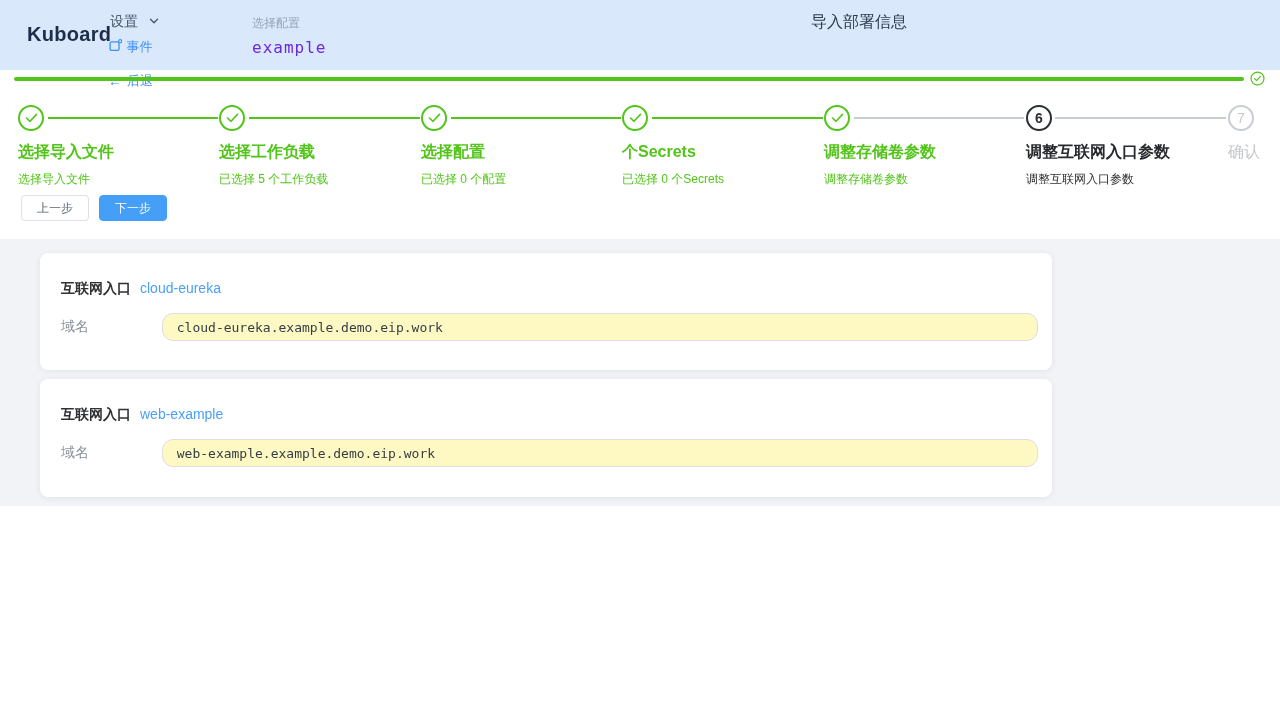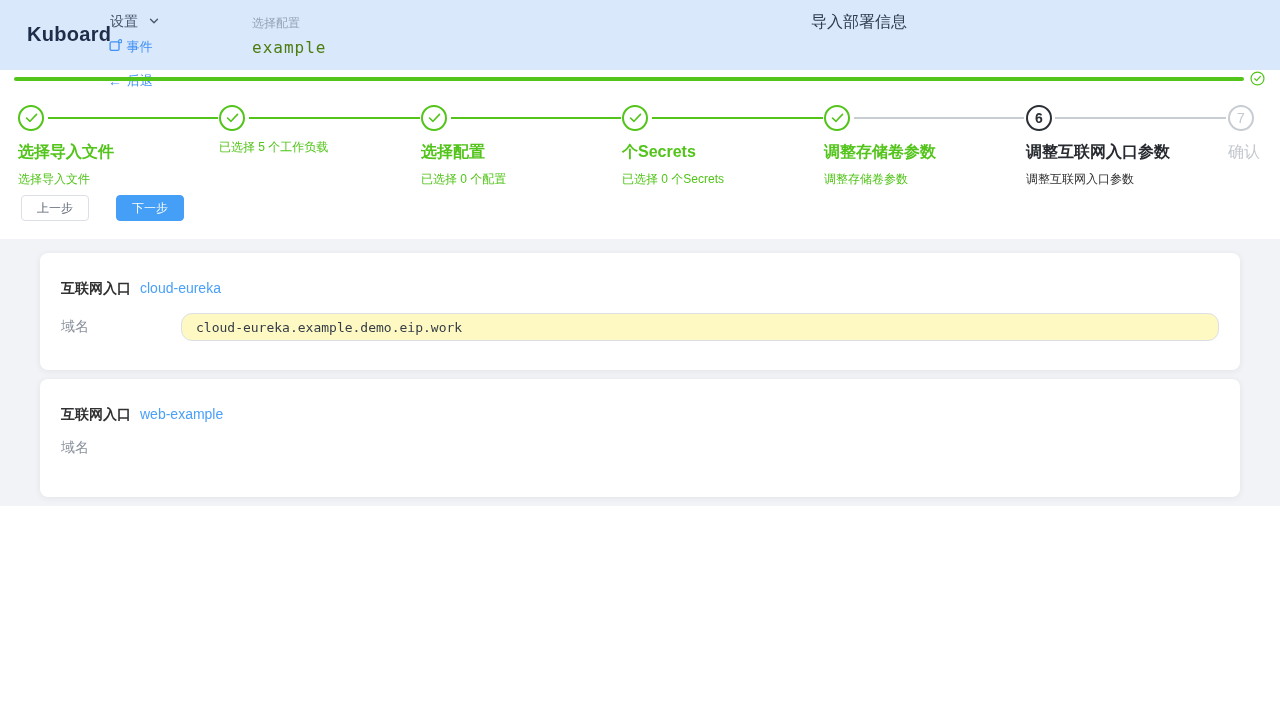--- a/index.html
+++ b/index.html
@@ -31,21 +31,21 @@
     position:absolute; left:108px; top:38px;
     display:flex; align-items:center; gap:16px;
     font-size:13px; color:#3f90f7;flex-direction:column;
   }
   .hdr-link { display:flex; align-items:center; gap:5px; cursor:pointer; }
   .back-arrow { font-size:14px; line-height:1; }
   .namespace-box { position:absolute; left:252px; top:15px; }
   .ns-label { font-size:12px; color:#96a3b8; }
   .ns-value {
     margin-top:6px; font-size:16px; letter-spacing:1px;
-    font-family:"DejaVu Sans Mono", monospace; color:#4d7c0f;
+    font-family:"DejaVu Sans Mono", monospace; color:#6d28d9;
   }
   .page-title {
     position:absolute; left:811px; top:12px;
     font-size:16px; color:#2c3b4f;
   }
 
   
   .progress-bar {
     position:absolute; top:77px; left:14px; width:1230px; height:4px;
     background:#52c41a; border-radius:2px;
@@ -69,36 +69,36 @@
   .step.pending .step-circle{ border-color:#c8ccd3; color:#c3c7ce; font-weight:500; }
   .step-title { margin-top:11px; font-size:16px; white-space:nowrap; }
   .step.done .step-title    { color:#52c41a; font-weight:600; }
   .step.active .step-title  { color:#26292e; font-weight:700; }
   .step.pending .step-title { color:#c3c7ce; font-weight:500; }
   .step-subtitle { margin-top:8px; font-size:12px; white-space:nowrap; }
   .step.done .step-subtitle   { color:#52c41a; }
   .step.active .step-subtitle { color:#303133; }
 
   
-  .actions { position:absolute; top:195px; left:21px; display:flex; gap:27px; }
+  .actions { position:absolute; top:195px; left:21px; display:flex; gap:10px; }
   .btn {
     height:26px; padding:0 15px; font-size:12px; border-radius:4px;
     font-family:"Liberation Sans", sans-serif; cursor:pointer;
     display:flex; align-items:center;
   }
   .btn-prev { background:#ffffff; border:1px solid #dcdfe6; color:#5a6472; }
   .btn-next { background:#459ff7; border:1px solid #459ff7; color:#ffffff; }
 
   
   .cards-band {
     position:absolute; top:239px; left:0; width:1280px; height:267px;
     background:#f2f3f6;
   }
   .ingress-card {
-    position:absolute; left:40px; width:1200px; height:117px;
+    position:absolute; left:40px; width:1012px; height:117px;
     background:#ffffff; border-radius:8px;
     box-shadow:0 1px 6px rgba(31,45,61,0.08);
     padding:27px 14px 0 21px;
   }
   .card-0 { top:14px; }
   .card-1 { top:140px; height:118px; }
   .card-title-row { display:flex; align-items:baseline; gap:9px; font-size:14px; }
   .card-title { font-weight:700; color:#303133; }
   .card-link { color:#4aa0f8; cursor:pointer; text-decoration:none; }
   .field-row { margin-top:15px; display:flex; align-items:center; }
@@ -174,20 +174,21 @@
     <div class="step-title">选择导入文件</div>
     <div class="step-subtitle">选择导入文件</div>
   </div>
 
   <div class="step done" style="left:219px;">
     <div class="step-circle">
       <svg width="13" height="10" viewBox="0 0 13 10">
           <path d="M1.5 5 L5 8.3 L11.5 1.4" stroke="#52c41a" stroke-width="1.6" fill="none" stroke-linecap="round" stroke-linejoin="round"></path>
         </svg>
     </div>
+    <div class="step-title">选择工作负载</div>
     <div class="step-subtitle">已选择 5 个工作负载</div>
   </div>
 
   <div class="step done" style="left:421px;">
     <div class="step-circle">
       <svg width="13" height="10" viewBox="0 0 13 10">
           <path d="M1.5 5 L5 8.3 L11.5 1.4" stroke="#52c41a" stroke-width="1.6" fill="none" stroke-linecap="round" stroke-linejoin="round"></path>
         </svg>
     </div>
     <div class="step-title">选择配置</div>
@@ -244,16 +245,17 @@
     </div>
   </section>
 
   <section class="ingress-card card-1">
     <div class="card-title-row">
       <span class="card-title">互联网入口</span>
       <a class="card-link">web-example</a>
     </div>
     <div class="field-row">
       <span class="field-label">域名</span>
+      <input class="domain-input" type="text" value="web-example.example.demo.eip.work" style="">
     </div>
   </section>
 
 </div>
 
 </body></html>

